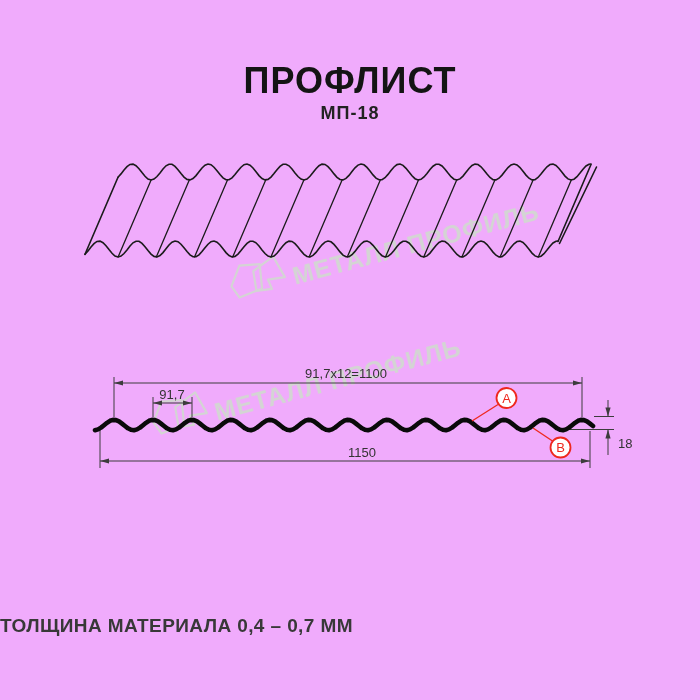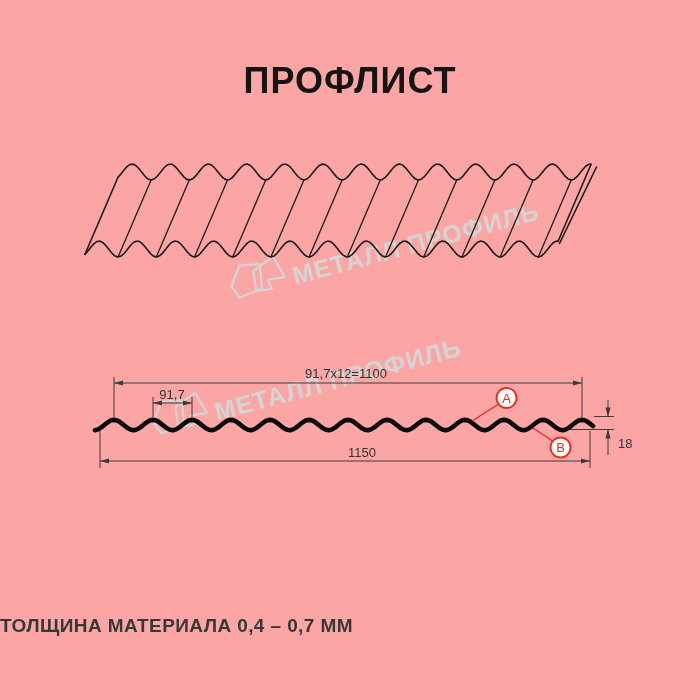--- a/index.html
+++ b/index.html
@@ -1,17 +1,17 @@
 <!DOCTYPE html>
 <html><head>
 <meta charset="utf-8">
 <style>
   html,body{margin:0;padding:0;background:#ffffff;}
   .canvas{
-    position:relative;width:700px;height:700px;background:#fca5a5;overflow:hidden;
+    position:relative;width:700px;height:700px;background:#f0abfc;overflow:hidden;
     font-family:"Liberation Sans",sans-serif;
   }
   .page-title{
     position:absolute;top:60px;left:0;width:700px;text-align:center;
     font-size:36px;font-weight:bold;letter-spacing:1px;color:#141414;
   }
   .page-subtitle{
     position:absolute;top:103px;left:0;width:700px;text-align:center;
     font-size:18px;font-weight:bold;letter-spacing:1px;color:#222222;
   }
@@ -23,20 +23,21 @@
   .dim-text{font-size:13px;fill:#333333;}
   .callout-text{font-size:13px;fill:#ee281e;}
   .wm-text{font-size:25px;font-weight:bold;letter-spacing:1px;fill:#d4d4d4;}
 </style>
 </head>
 <body>
 
 <div class="canvas">
 
   <div class="page-title">ПРОФЛИСТ</div>
+  <div class="page-subtitle">МП-18</div>
 
   <svg width="700" height="700" viewBox="0 0 700 700">
 
     <g transform="translate(226,266) rotate(-15)">
       <g fill="none" stroke="#d4d4d4" stroke-width="2.2" stroke-linejoin="round">
         <path d="M0 21 L13 3 L33 7 L29 31 L5 34 Z"></path>
         <path d="M25 12 L48 3 L54 26 L37 24 L38.5 34 L23 32 Z"></path>
       </g>
       <text x="62" y="36" class="wm-text">МЕТАЛЛ ПРОФИЛЬ</text>
     </g>

